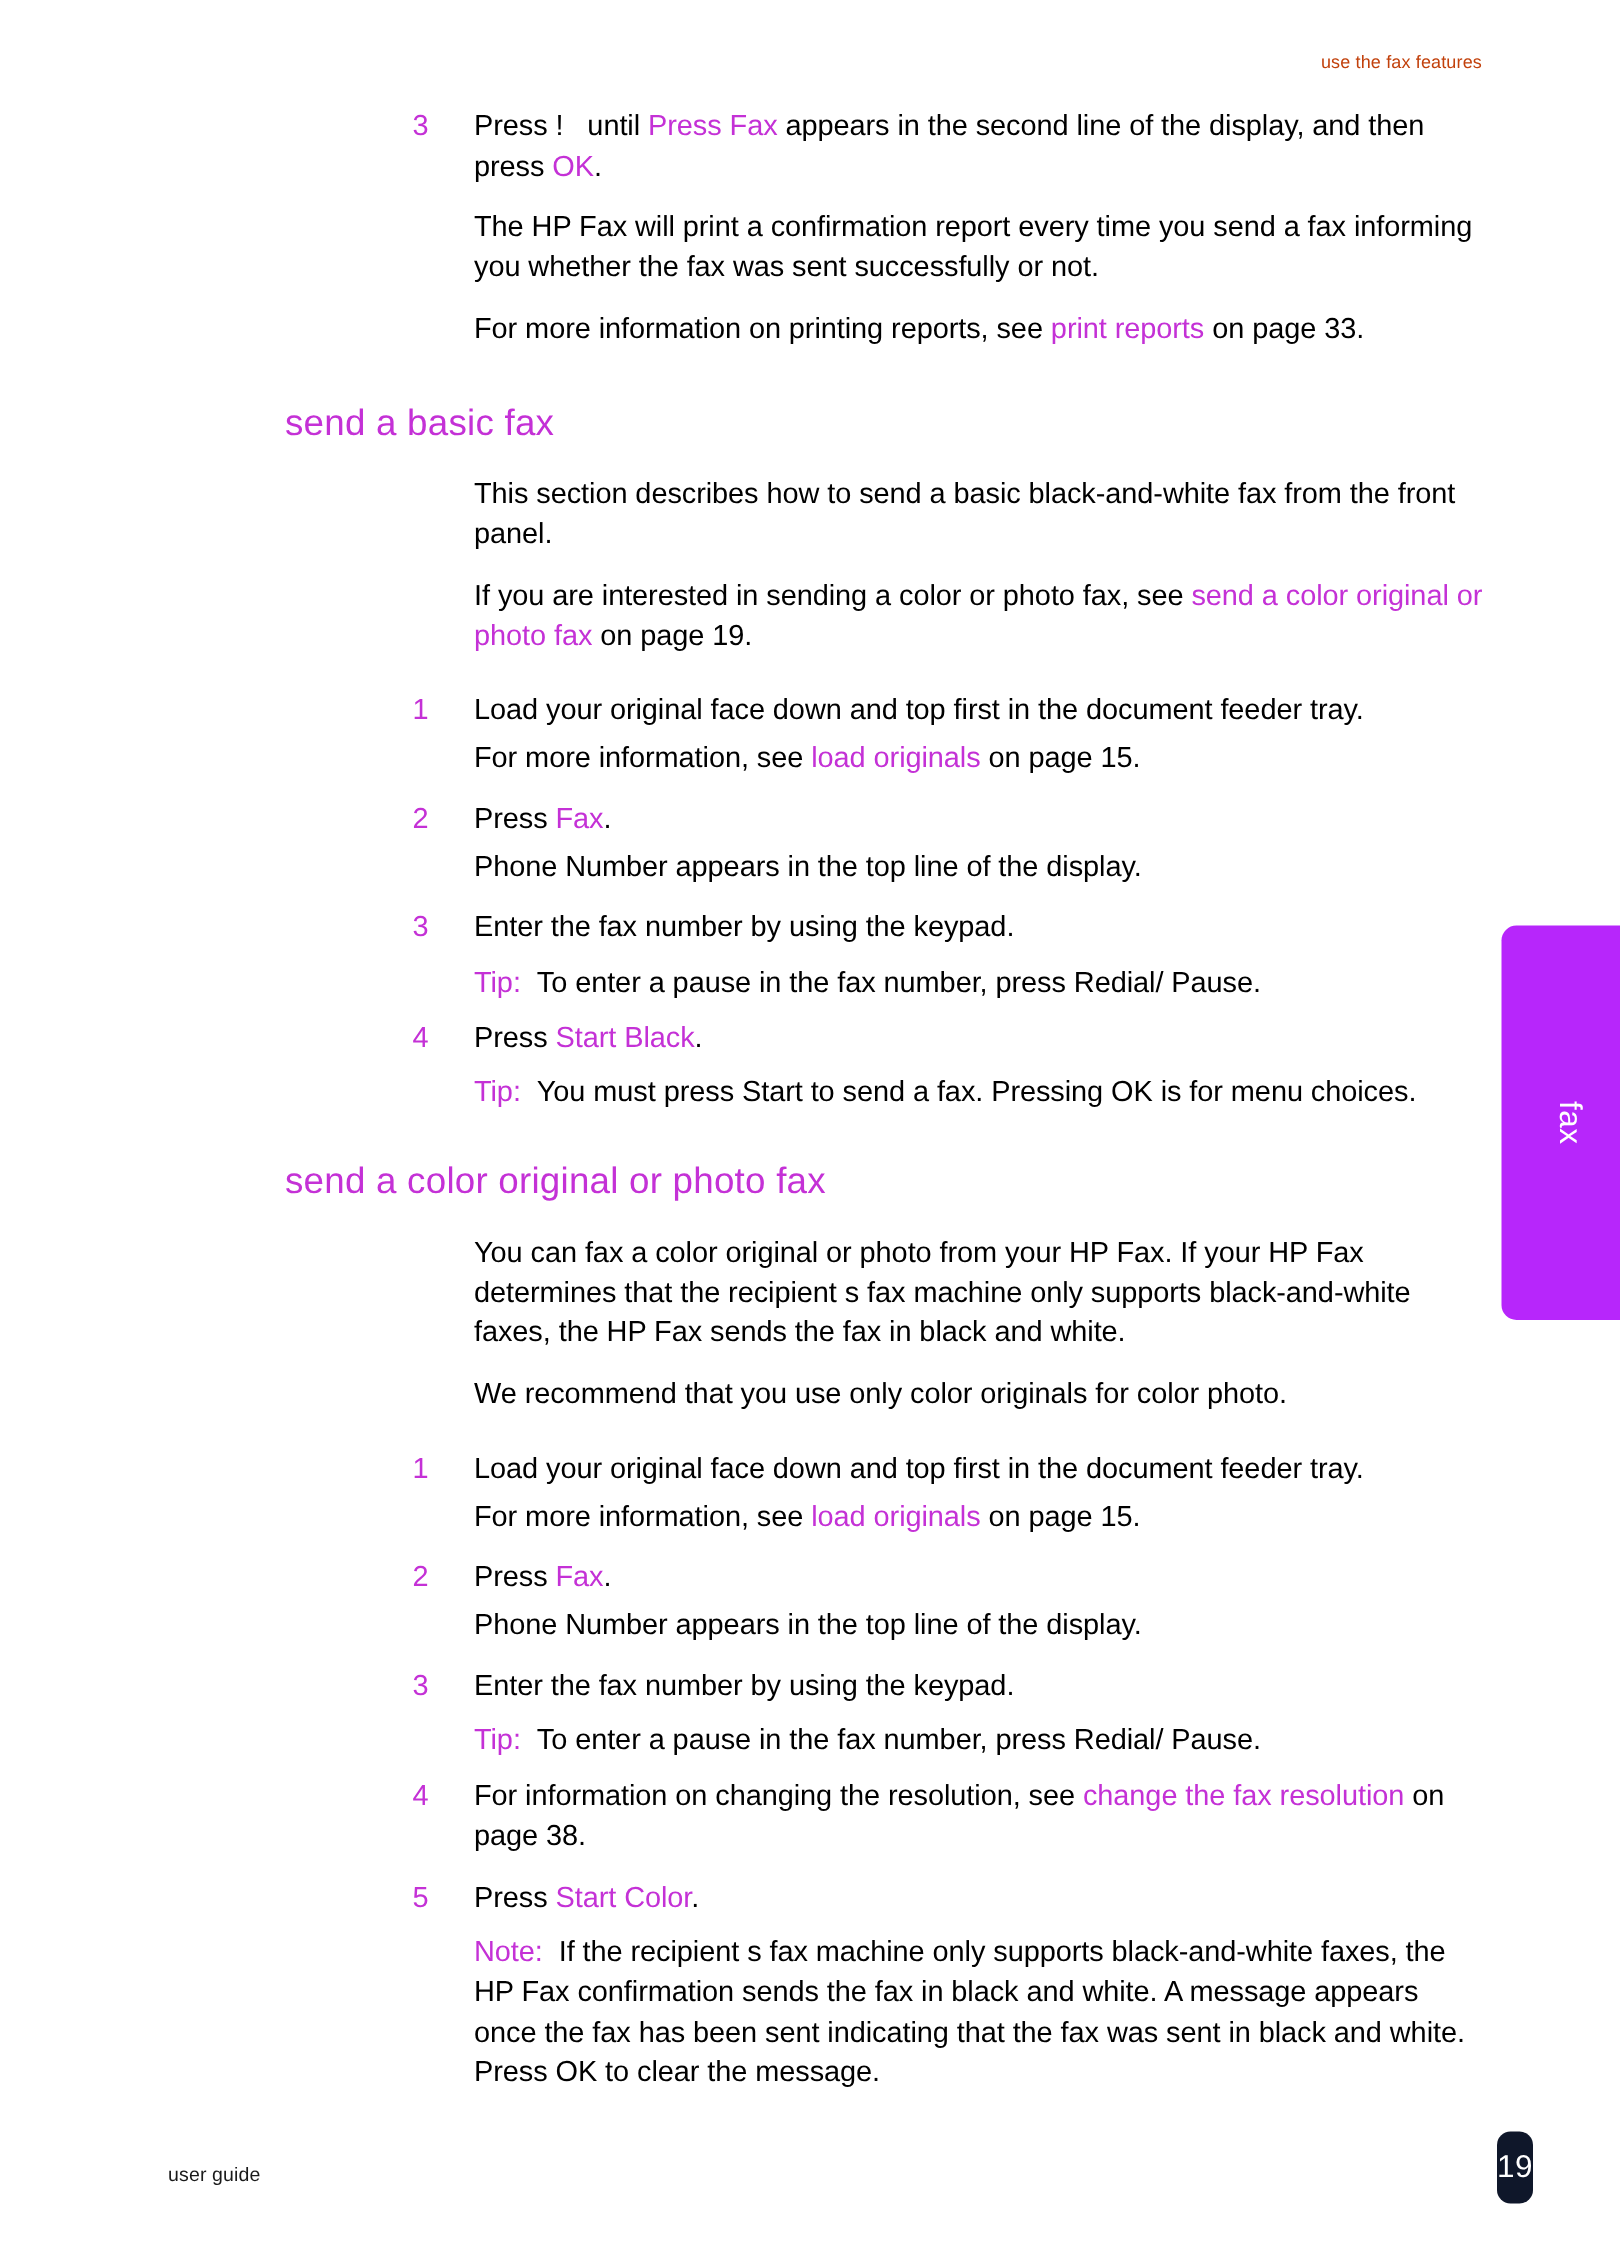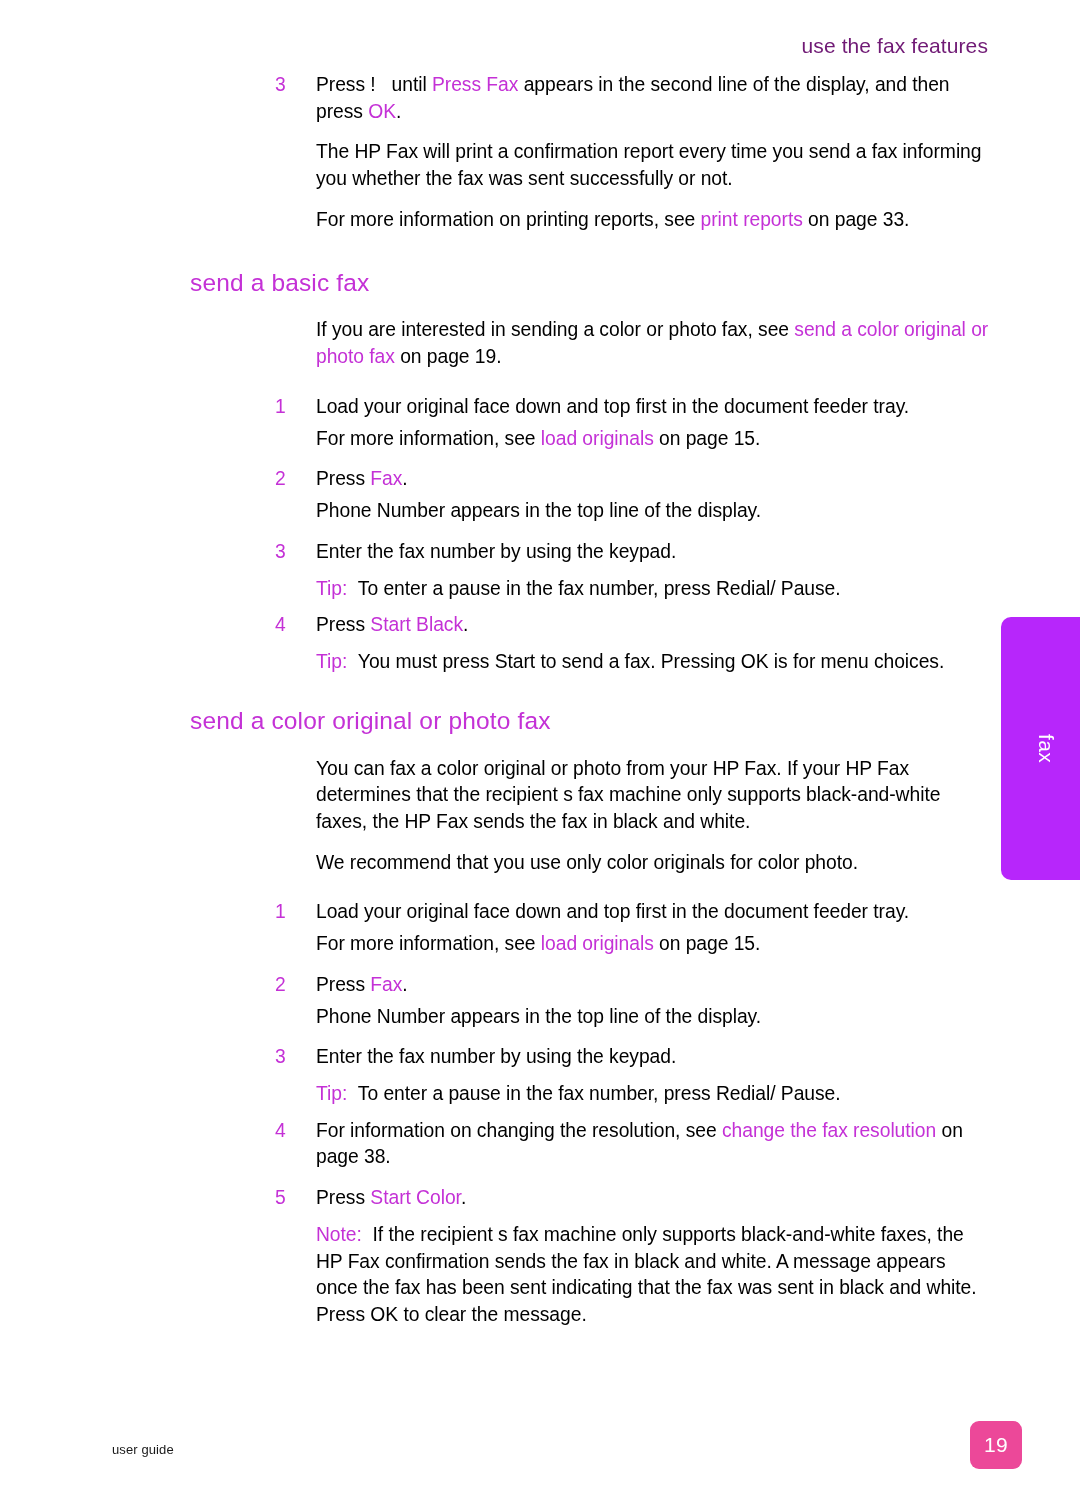--- a/index.html
+++ b/index.html
@@ -20,23 +20,23 @@
     background: #ffffff;
     overflow: hidden;
     box-sizing: border-box;
   }
 
   
   .running-header {
     position: absolute;
     top: 34px;
     right: 92px;
-    font-size: 21px;
+    font-size: 12px;
     letter-spacing: 0.1px;
-    color: #701a75;
+    color: #c2410c;
     white-space: nowrap;
   }
 
   
   .content {
     position: absolute;
     left: 190px;
     top: 72px;
     width: 800px;
   }
@@ -141,23 +141,23 @@
     left: 112px;
     bottom: 38px;
     font-size: 13px;
     letter-spacing: 0.1px;
     color: #1a1a1a;
   }
   .page-badge {
     position: absolute;
     right: 58px;
     bottom: 26px;
-    width: 52px;
+    width: 24px;
     height: 48px;
-    background: #ec4899;
+    background: #0f172a;
     border-radius: 9px;
     color: #ffffff;
     display: flex;
     align-items: center;
     justify-content: center;
     font-size: 21px;
     letter-spacing: 0.3px;
   }
 </style>
 </head>
@@ -175,20 +175,21 @@
     </div>
 
     <div class="spacer-sm"></div>
 
     <div class="para">The HP Fax will print a confirmation report every time you send a fax informing you whether the fax was sent successfully or not.</div>
 
     <div class="para"><span>For more information on printing reports, see </span><span class="mag">print reports</span><span> on page 33.</span></div>
 
     <h2 class="section-heading heading-basic">send a basic fax</h2>
 
+    <div class="para">This section describes how to send a basic black-and-white fax from the front panel.</div>
 
     <div class="para"><span>If you are interested in sending a color or photo fax, see </span><span class="mag">send a color original or photo fax</span><span> on page 19.</span></div>
 
     <div class="spacer-sm"></div>
 
     <div class="step">
       <span class="num">1</span>
       <span>Load your original face down and top first in the document feeder tray.</span>
     </div>
     <div class="step-cont"><span>For more information, see </span><span class="mag">load originals</span><span> on page 15.</span></div>

